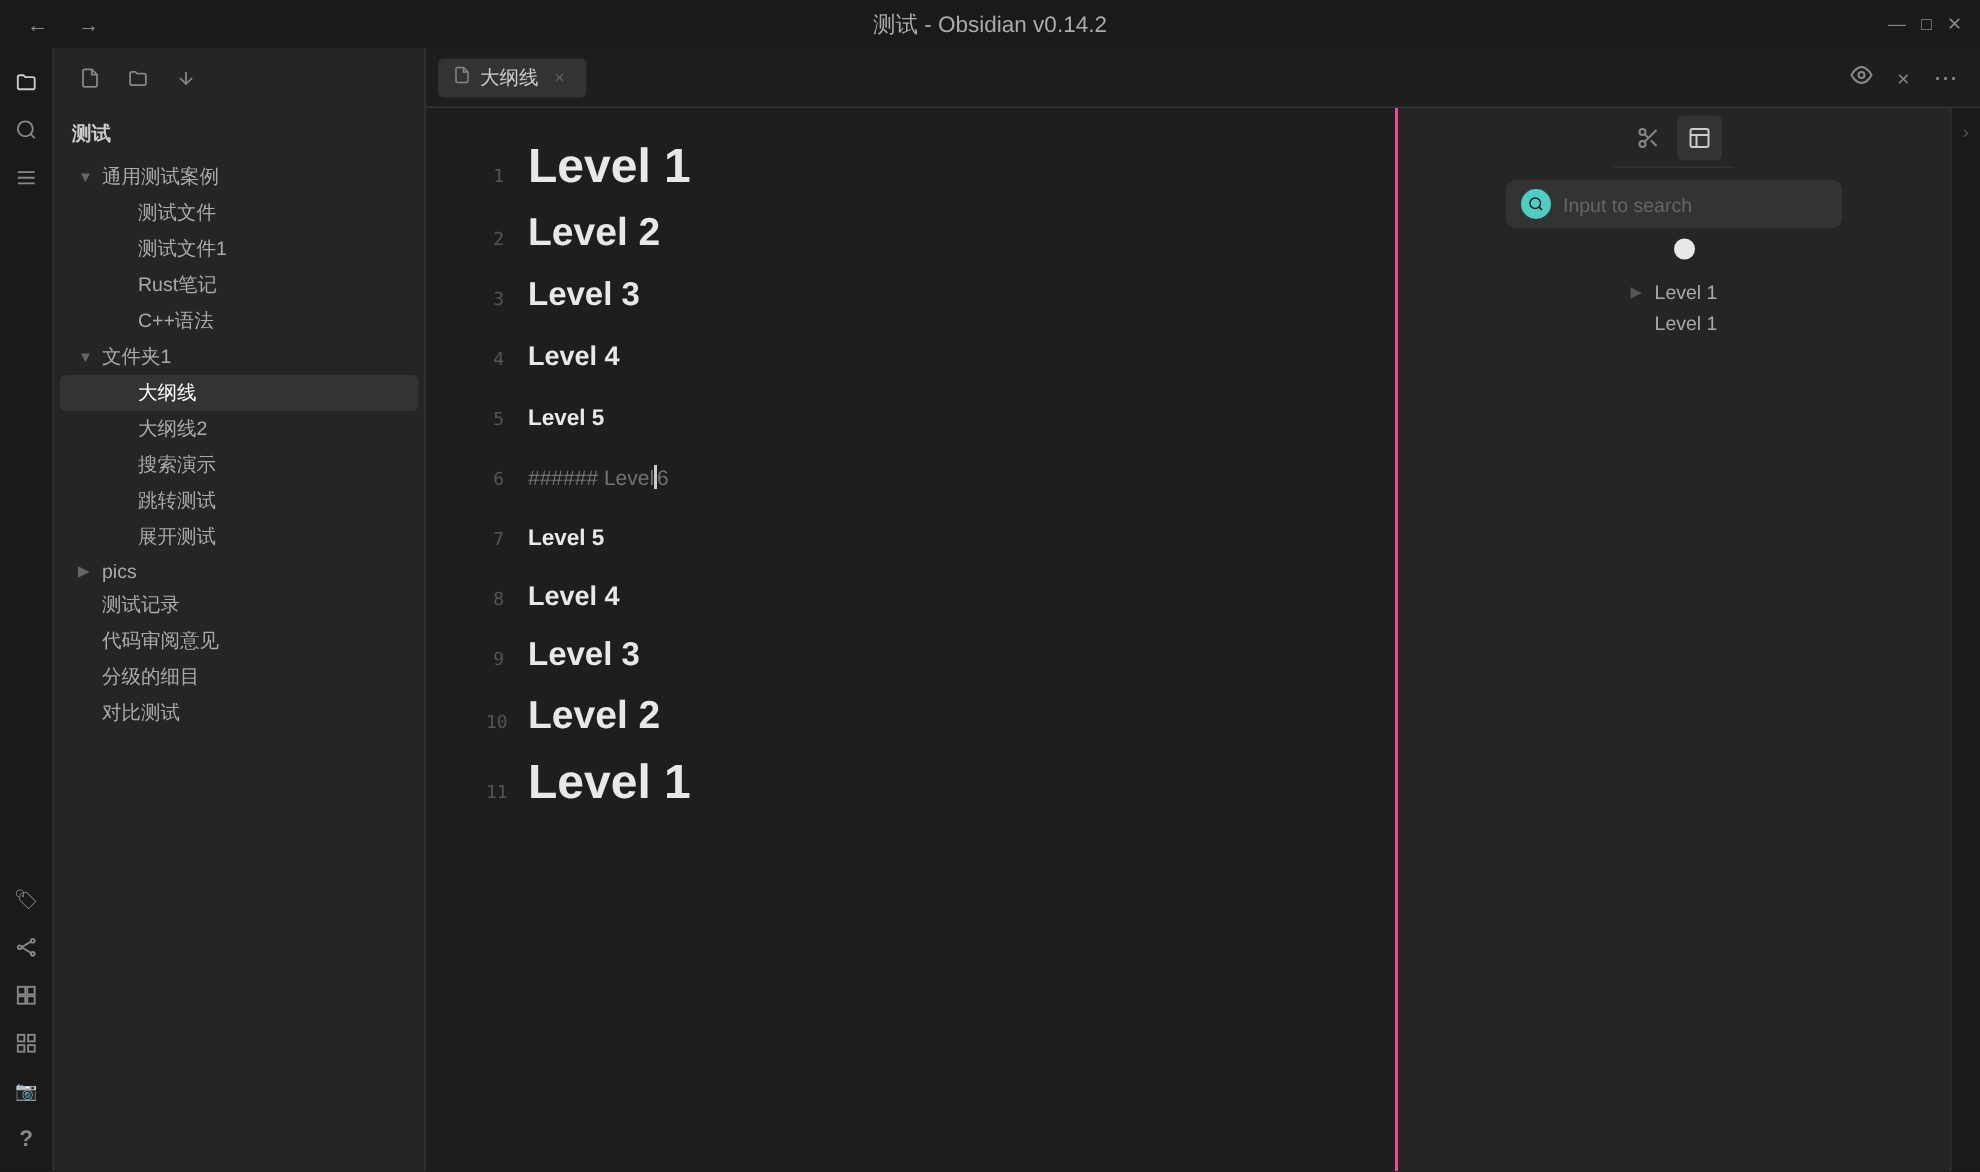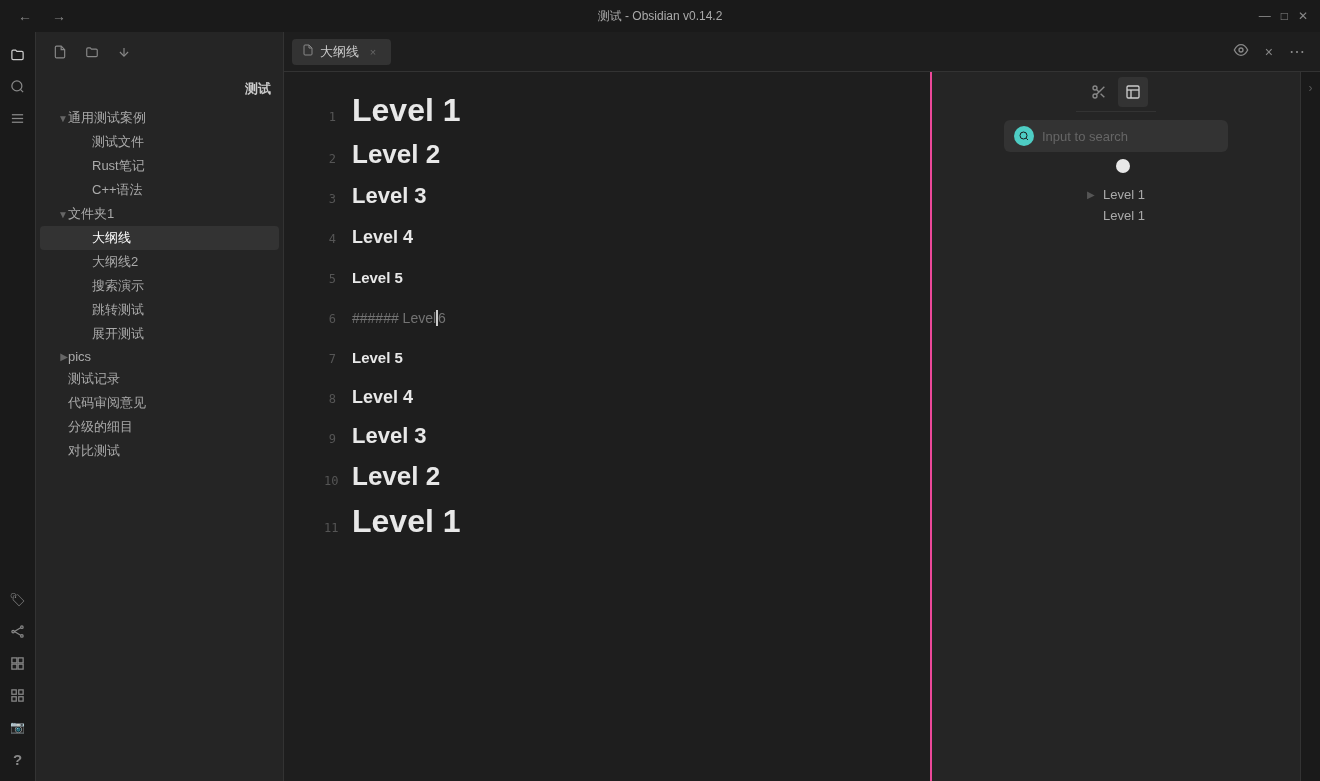--- a/index.html
+++ b/index.html
@@ -35,21 +35,21 @@
       background: none;
       border: none;
       color: #888;
       font-size: 14px;
       cursor: pointer;
       padding: 2px 6px;
       border-radius: 3px;
     }
     .titlebar-title {
       color: #aaa;
-      font-size: 12px;
+      font-size: 15px;
       position: absolute;
       left: 50%;
       transform: translateX(-50%);
     }
     .titlebar-controls {
       display: flex;
       gap: 10px;
       align-items: center;
     }
     .titlebar-controls span {
@@ -93,21 +93,20 @@
 
     
     .sidebar {
       width: 248px;
       background: #252525;
       display: flex;
       flex-direction: column;
       flex-shrink: 0;
       overflow: hidden;
       border-right: 1px solid #333;
-      text-align: right;
     }
     .sidebar-header {
       height: 40px;
       display: flex;
       align-items: center;
       padding: 0 12px;
       gap: 8px;
       flex-shrink: 0;
     }
     .sidebar-header-btn {
@@ -486,20 +485,24 @@
     </div>
     <div class="sidebar-vault-name">测试</div>
     <div class="sidebar-tree" id="sidebar-tree">
         <div class="tree-item">
           <span class="arrow">▼</span>
           <span>通用测试案例</span>
         </div>
         <div class="tree-item indent2">
           <span class="arrow"></span>
           <span>测试文件</span>
+        </div>
+        <div class="tree-item indent2">
+          <span class="arrow"></span>
+          <span>测试文件1</span>
         </div>
         <div class="tree-item indent2">
           <span class="arrow"></span>
           <span>Rust笔记</span>
         </div>
         <div class="tree-item indent2">
           <span class="arrow"></span>
           <span>C++语法</span>
         </div>
         <div class="tree-item">

